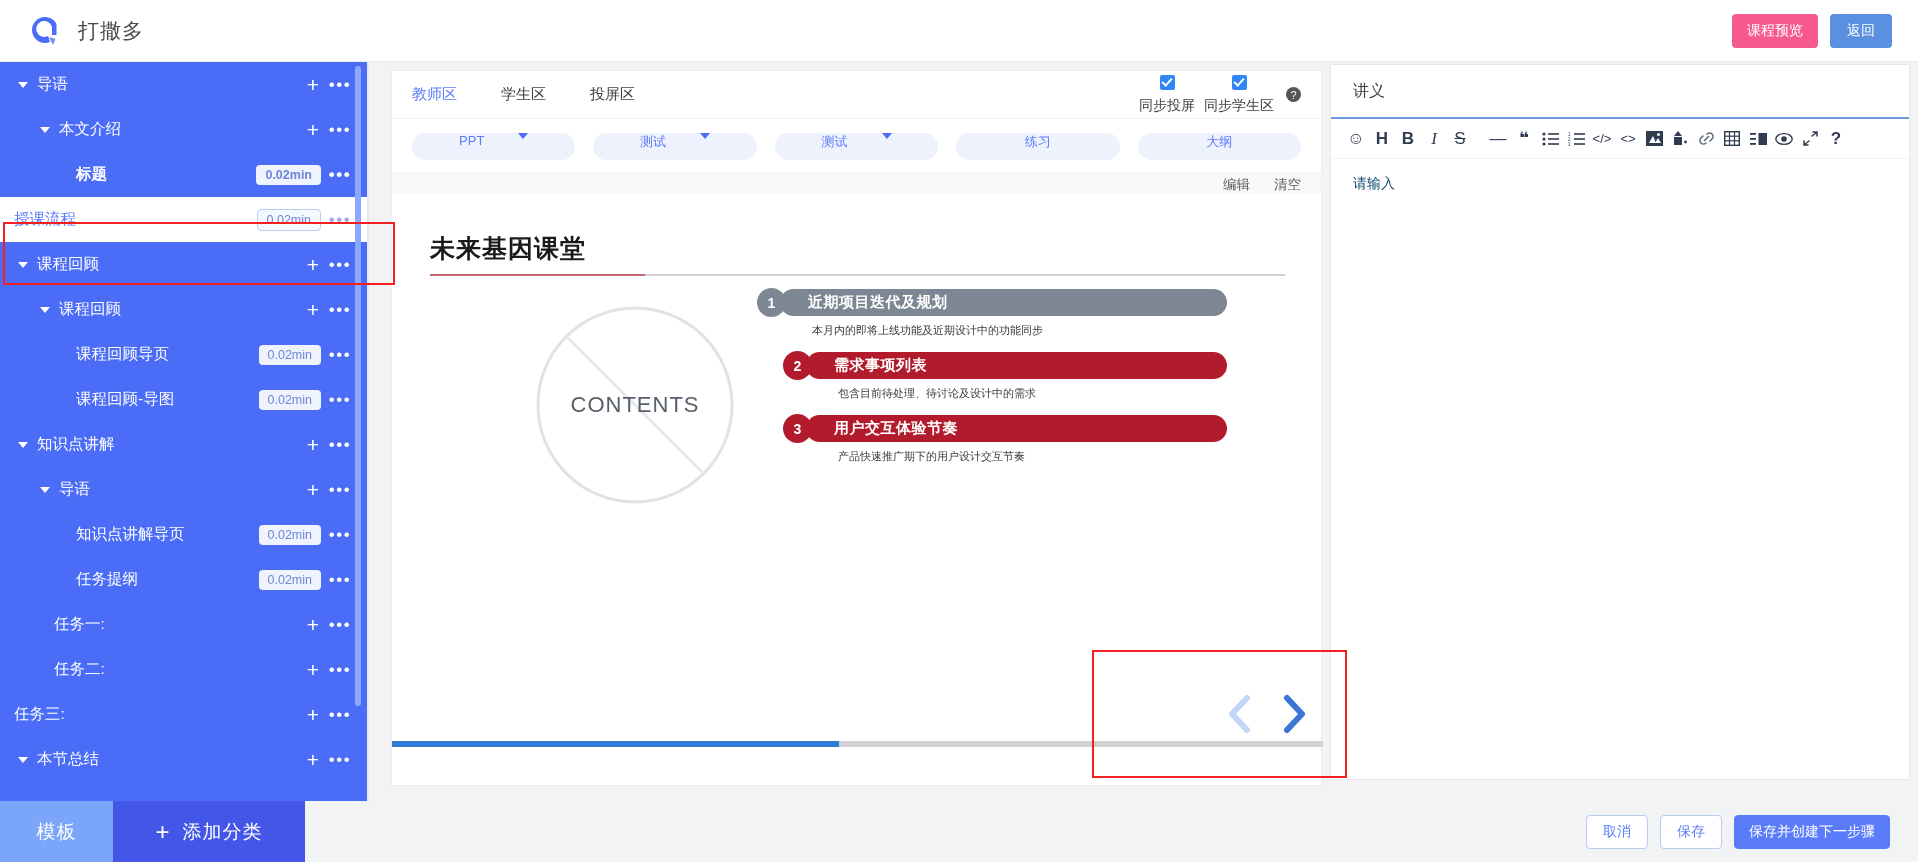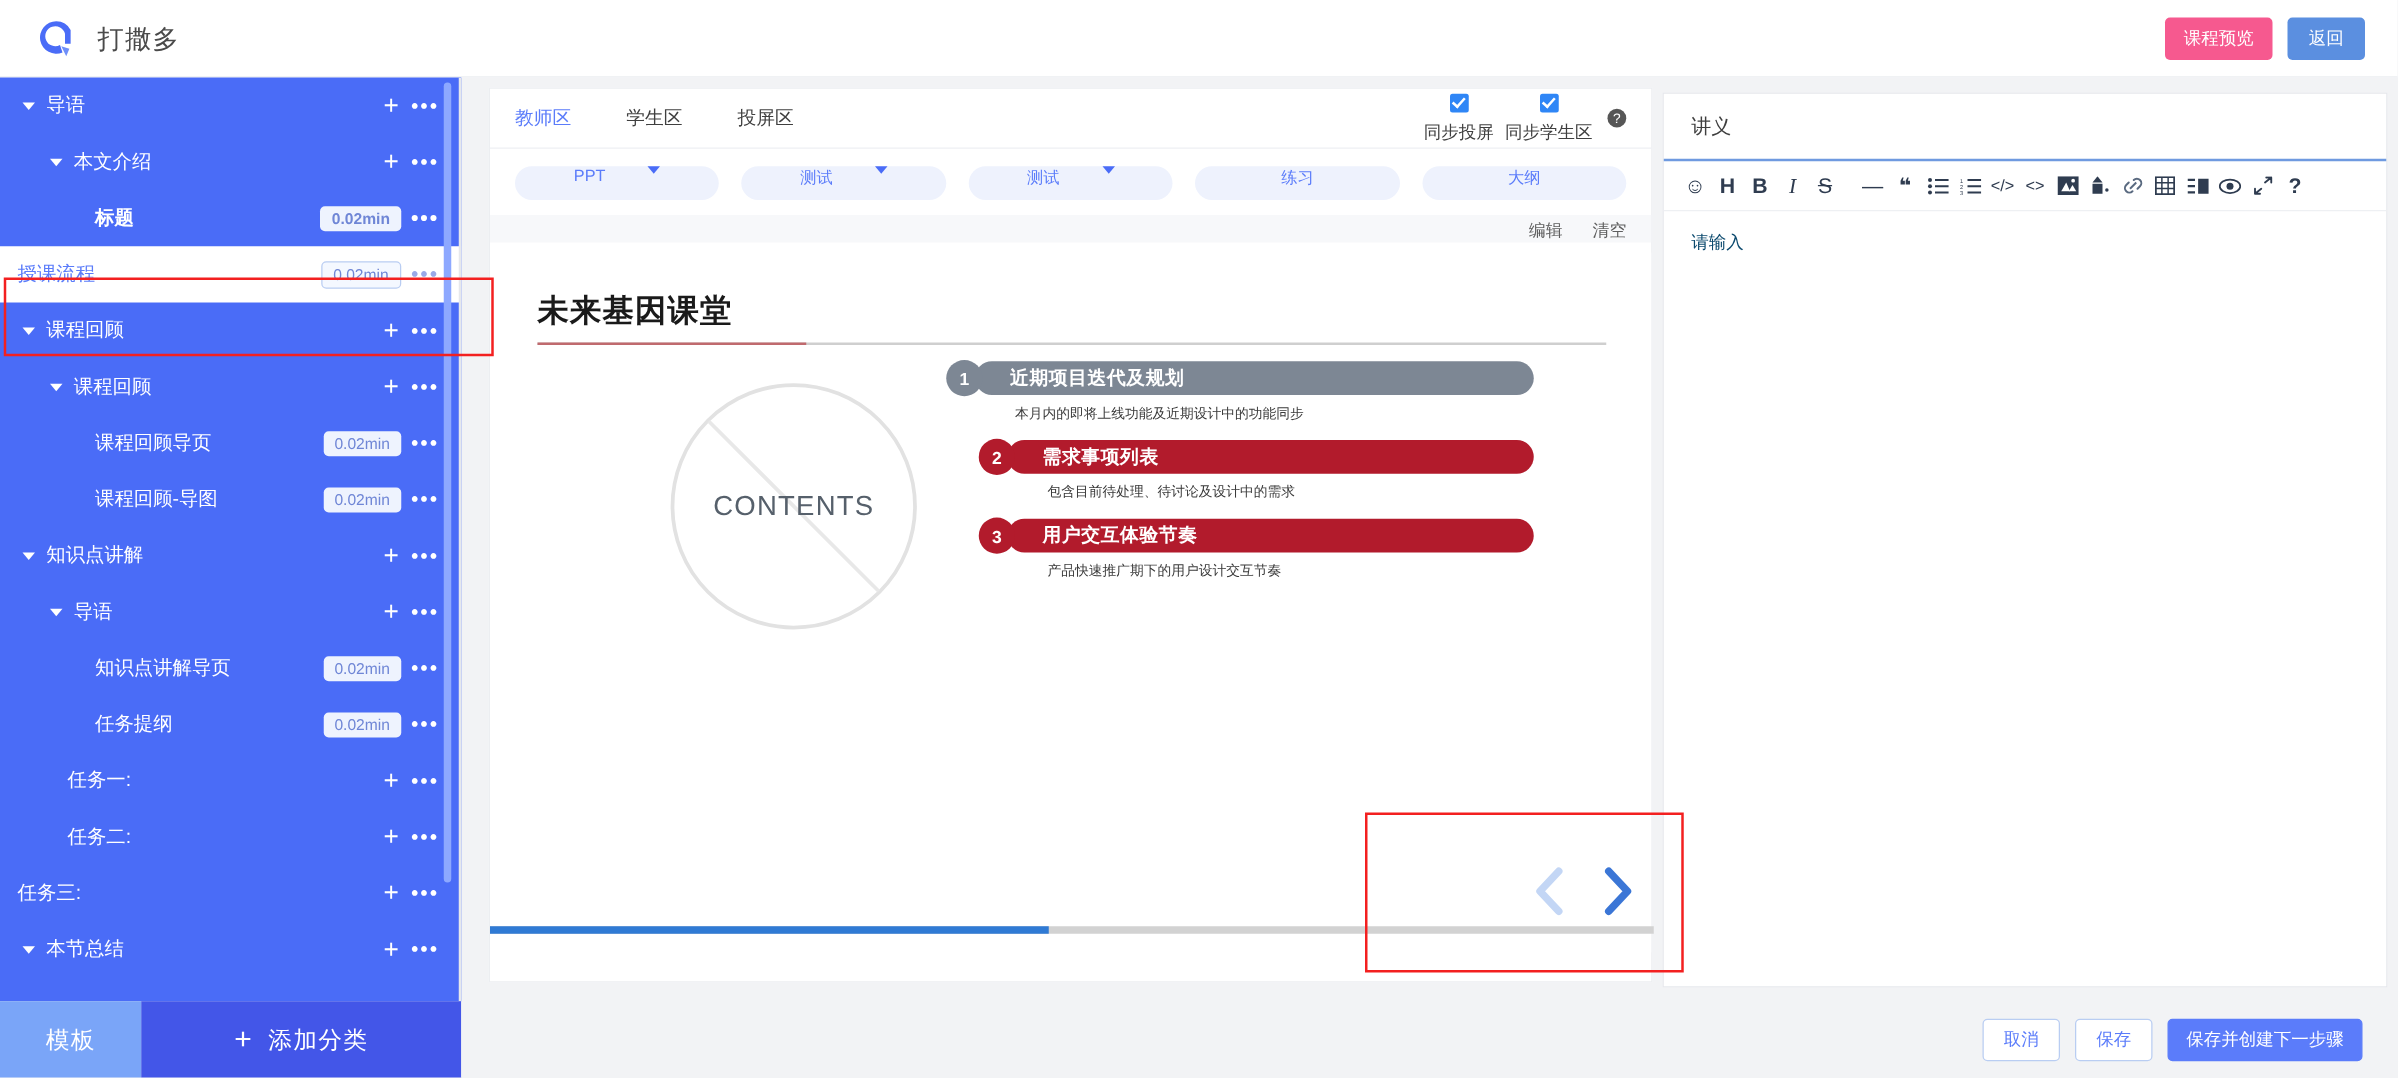--- a/index.html
+++ b/index.html
@@ -74,21 +74,21 @@
     position: absolute; right: 8px; top: 4px; width: 6px; height: 640px;
     background: #8da8ff; border-radius: 3px;
   }
   .sb-divider {
     position: absolute; right: 0; top: 0; width: 2px; height: 739px;
     background: #e6e8ec;
   }
 
   
   .sb-footer {
-    position: absolute; left: 0; bottom: 0; width: 369px; height: 61px;
+    position: absolute; left: 0; bottom: 0; width: 305px; height: 61px;
     display: flex;
   }
   .sb-tmpl {
     width: 113px; background: #7aa5f8; color: #fff; font-size: 19px;
     display: flex; align-items: center; justify-content: center; cursor: pointer;
     letter-spacing: 1px;
   }
   .sb-add {
     flex: 1; background: #4356e8; color: #fff; font-size: 19px;
     display: flex; align-items: center; justify-content: center; gap: 12px;
@@ -200,21 +200,21 @@
   }
 
   .hscroll {
     position: absolute; left: 0; bottom: 38px; width: 931px; height: 6px;
     background: #d2d2d2;
   }
   .hscroll .thumb { width: 452px; height: 6px; background: #2f7ad4; }
 
   
   .right {
-    position: absolute; top: 74px; left: 1330px; width: 580px; height: 716px;
+    position: absolute; top: 64px; left: 1330px; width: 580px; height: 716px;
     background: #ffffff; border: 1px solid #e6e8ec;
   }
   .r-head {
     height: 54px; display: flex; align-items: center; padding-left: 22px;
     font-size: 16px; color: #3f3f3f; border-bottom: 2px solid #6f9ae0;
   }
   .r-toolbar {
     height: 40px; display: flex; align-items: center; gap: 0px;
     padding: 0 12px; border-bottom: 1px solid #eef0f3; color: #2f3c50;
   }

